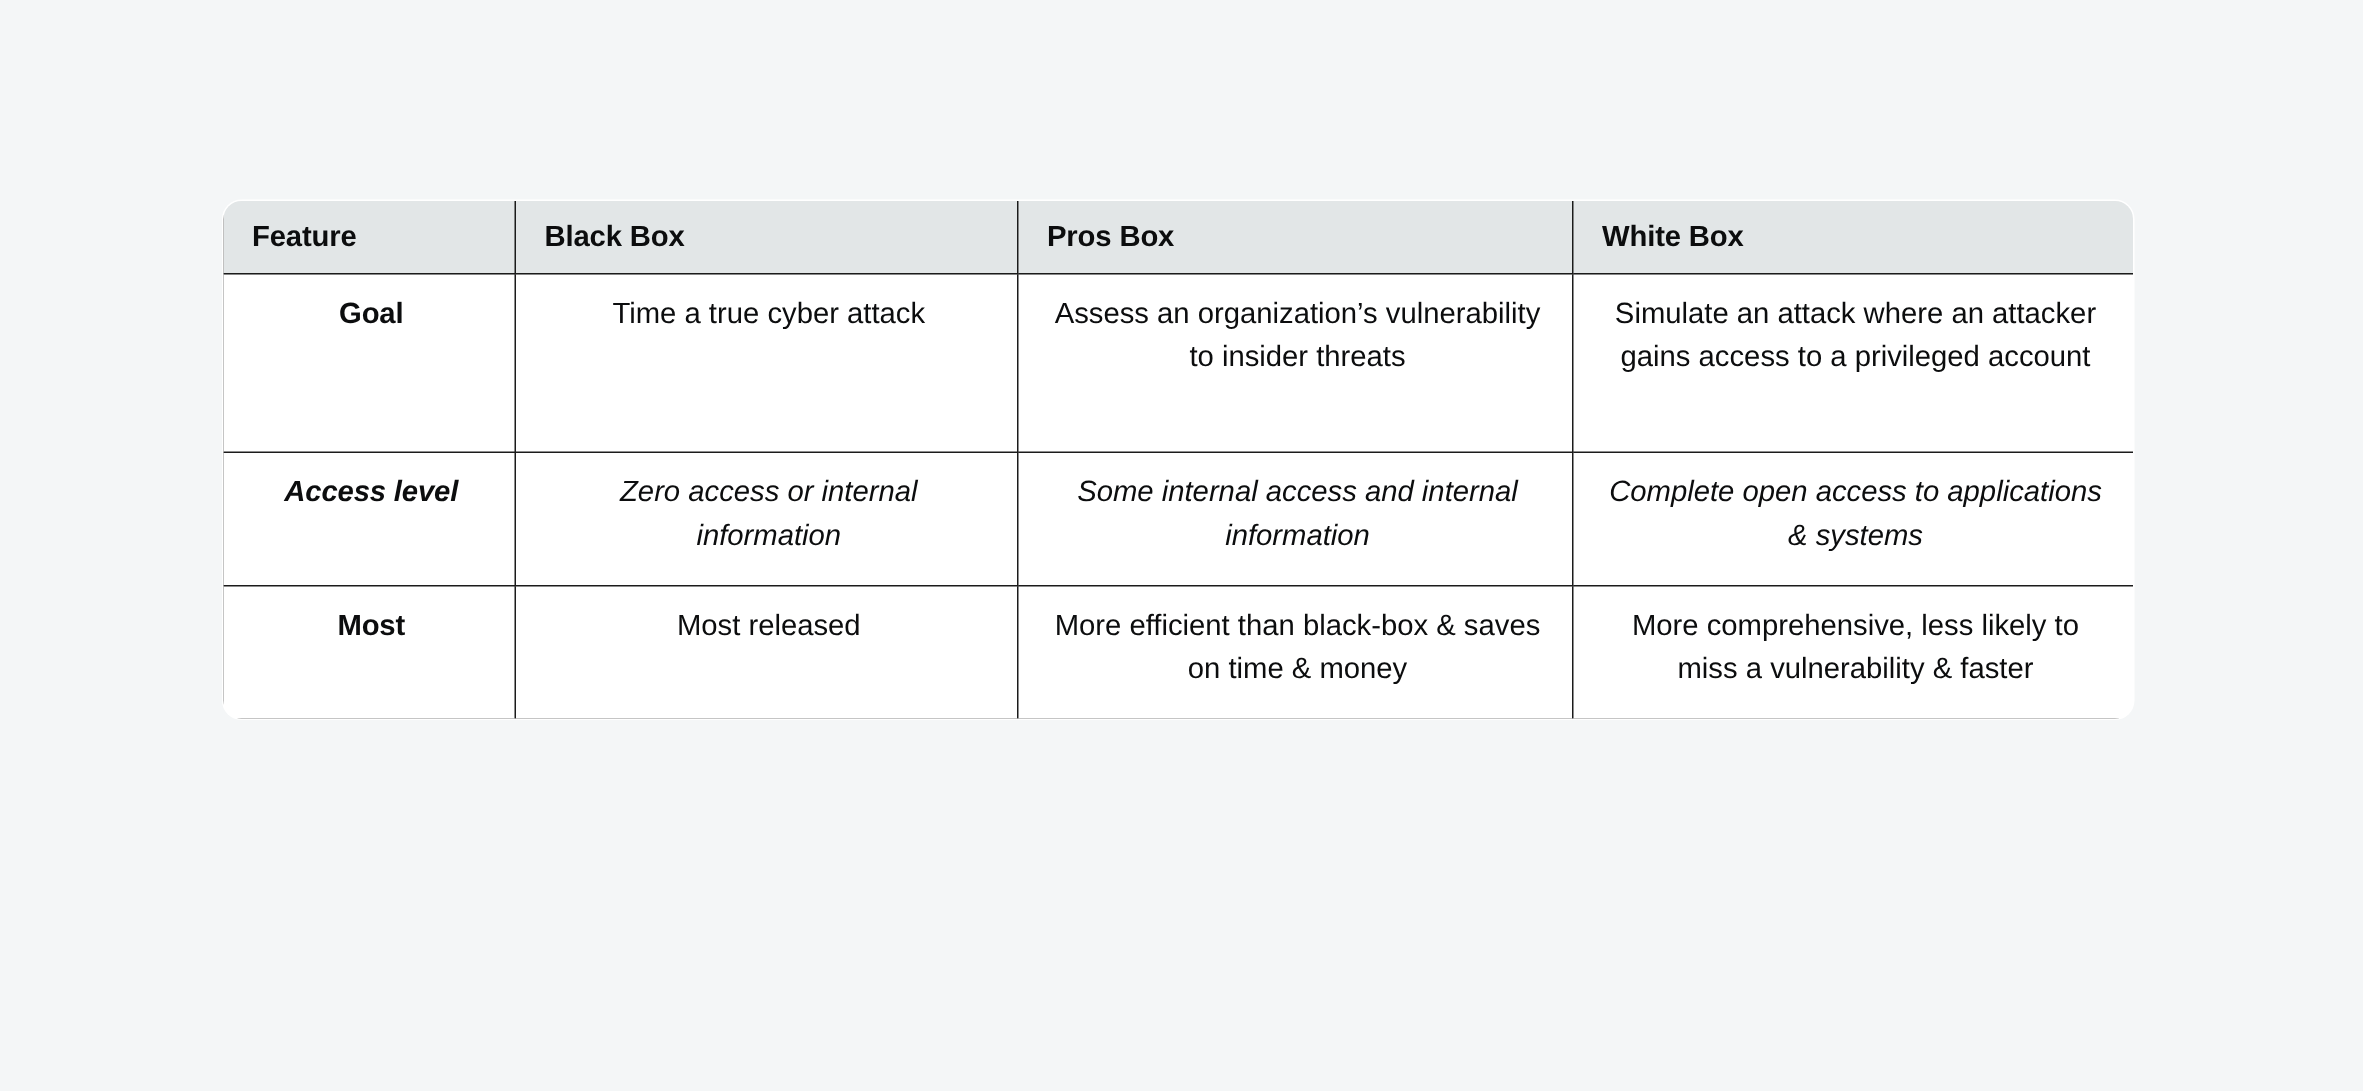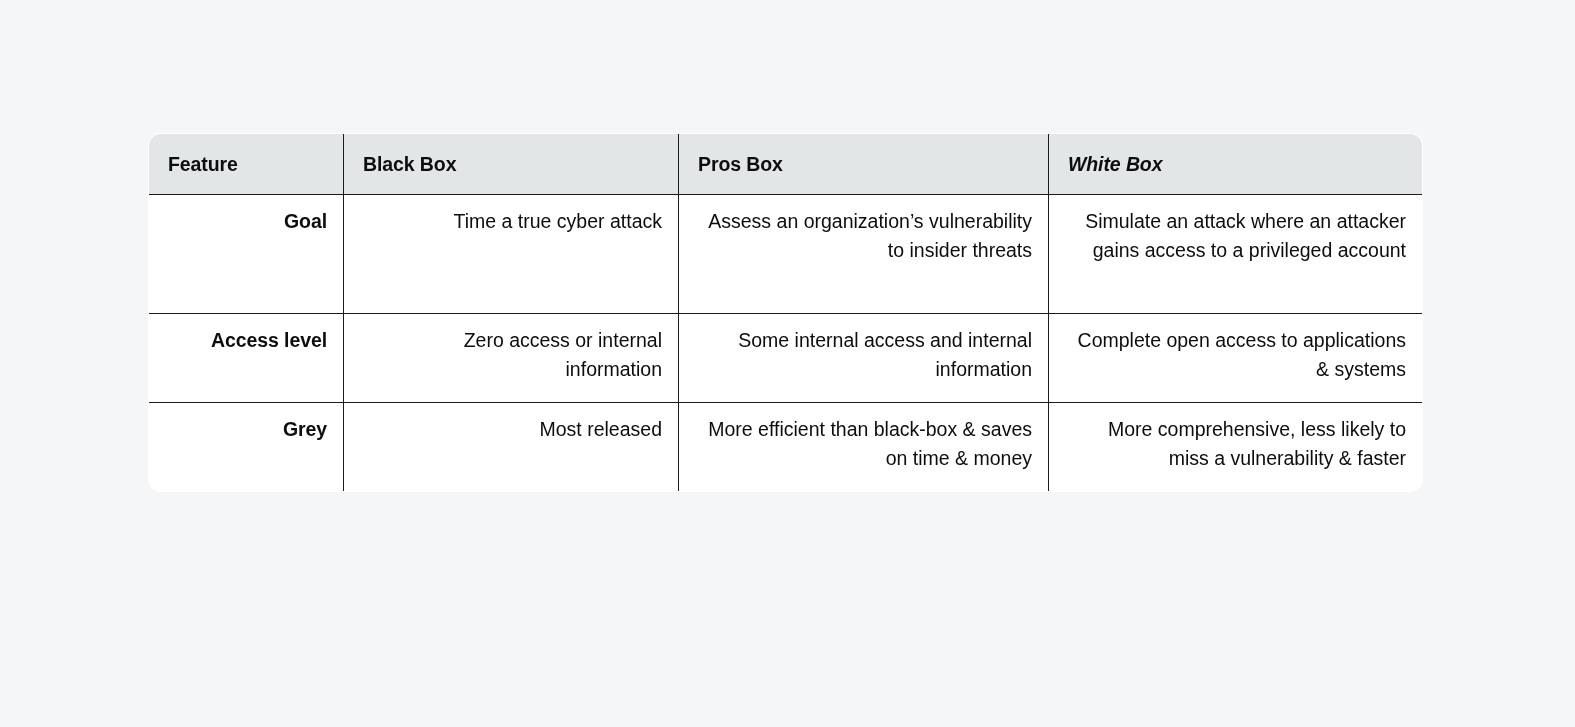--- a/index.html
+++ b/index.html
@@ -50,54 +50,53 @@
     background: #e2e6e7;
     border-right: 1.6px solid #1b1b1b;
     border-bottom: 1.6px solid #1b1b1b;
     text-align: left;
     vertical-align: middle;
     font-size: 19.5px;
     font-weight: bold;
     color: #0c0d0e;
     letter-spacing: -0.1px;
     padding: 0 0 0 19px;
-    height: 61px;
+    height: 49px;
     box-sizing: border-box;
   }
   thead tr.head-row th:last-child {
     border-right: none;
-    font-style: italic;
   }
 
   tbody tr td {
     border-right: 1.6px solid #1b1b1b;
     border-bottom: 1.6px solid #1b1b1b;
     vertical-align: top;
-    text-align: right;
+    text-align: center;
     font-size: 19.5px;
     font-weight: normal;
     color: #0c0d0e;
     line-height: 28.5px;
     padding: 12px 16px 12px 19px;
     box-sizing: border-box;
   }
   tbody tr td:last-child {
     border-right: none;
   }
   tbody tr:last-child td {
     border-bottom: none;
   }
 
   tbody td.rowlabel {
     font-weight: bold;
     letter-spacing: -0.1px;
   }
 
   tr.r-goal td        { height: 119px; }
-  tr.r-access td      { height: 89px; }
+  tr.r-access td      { height: 89px; font-style: italic; }
   tr.r-pros td        { height: 89px; }
   tr.r-cons td        { height: 118px; }
 </style>
 </head>
 <body>
 
 <div class="canvas">
   <div class="table-wrap">
     <table class="cmp">
       <colgroup>
@@ -121,21 +120,21 @@
           <td>Assess an organization’s vulnerability to insider threats</td>
           <td>Simulate an attack where an attacker gains access to a privileged account</td>
         </tr>
         <tr class="r-access">
           <td class="rowlabel">Access level</td>
           <td>Zero access or internal information</td>
           <td>Some internal access and internal information</td>
           <td>Complete open access to applications &amp; systems</td>
         </tr>
         <tr class="r-pros">
-          <td class="rowlabel">Grey</td>
+          <td class="rowlabel">Most</td>
           <td>Most released</td>
           <td>More efficient than black-box &amp; saves on time &amp; money</td>
           <td>More comprehensive, less likely to miss a vulnerability &amp; faster</td>
         </tr>
       </tbody>
     </table>
   </div>
 </div>
 
 </body></html>

